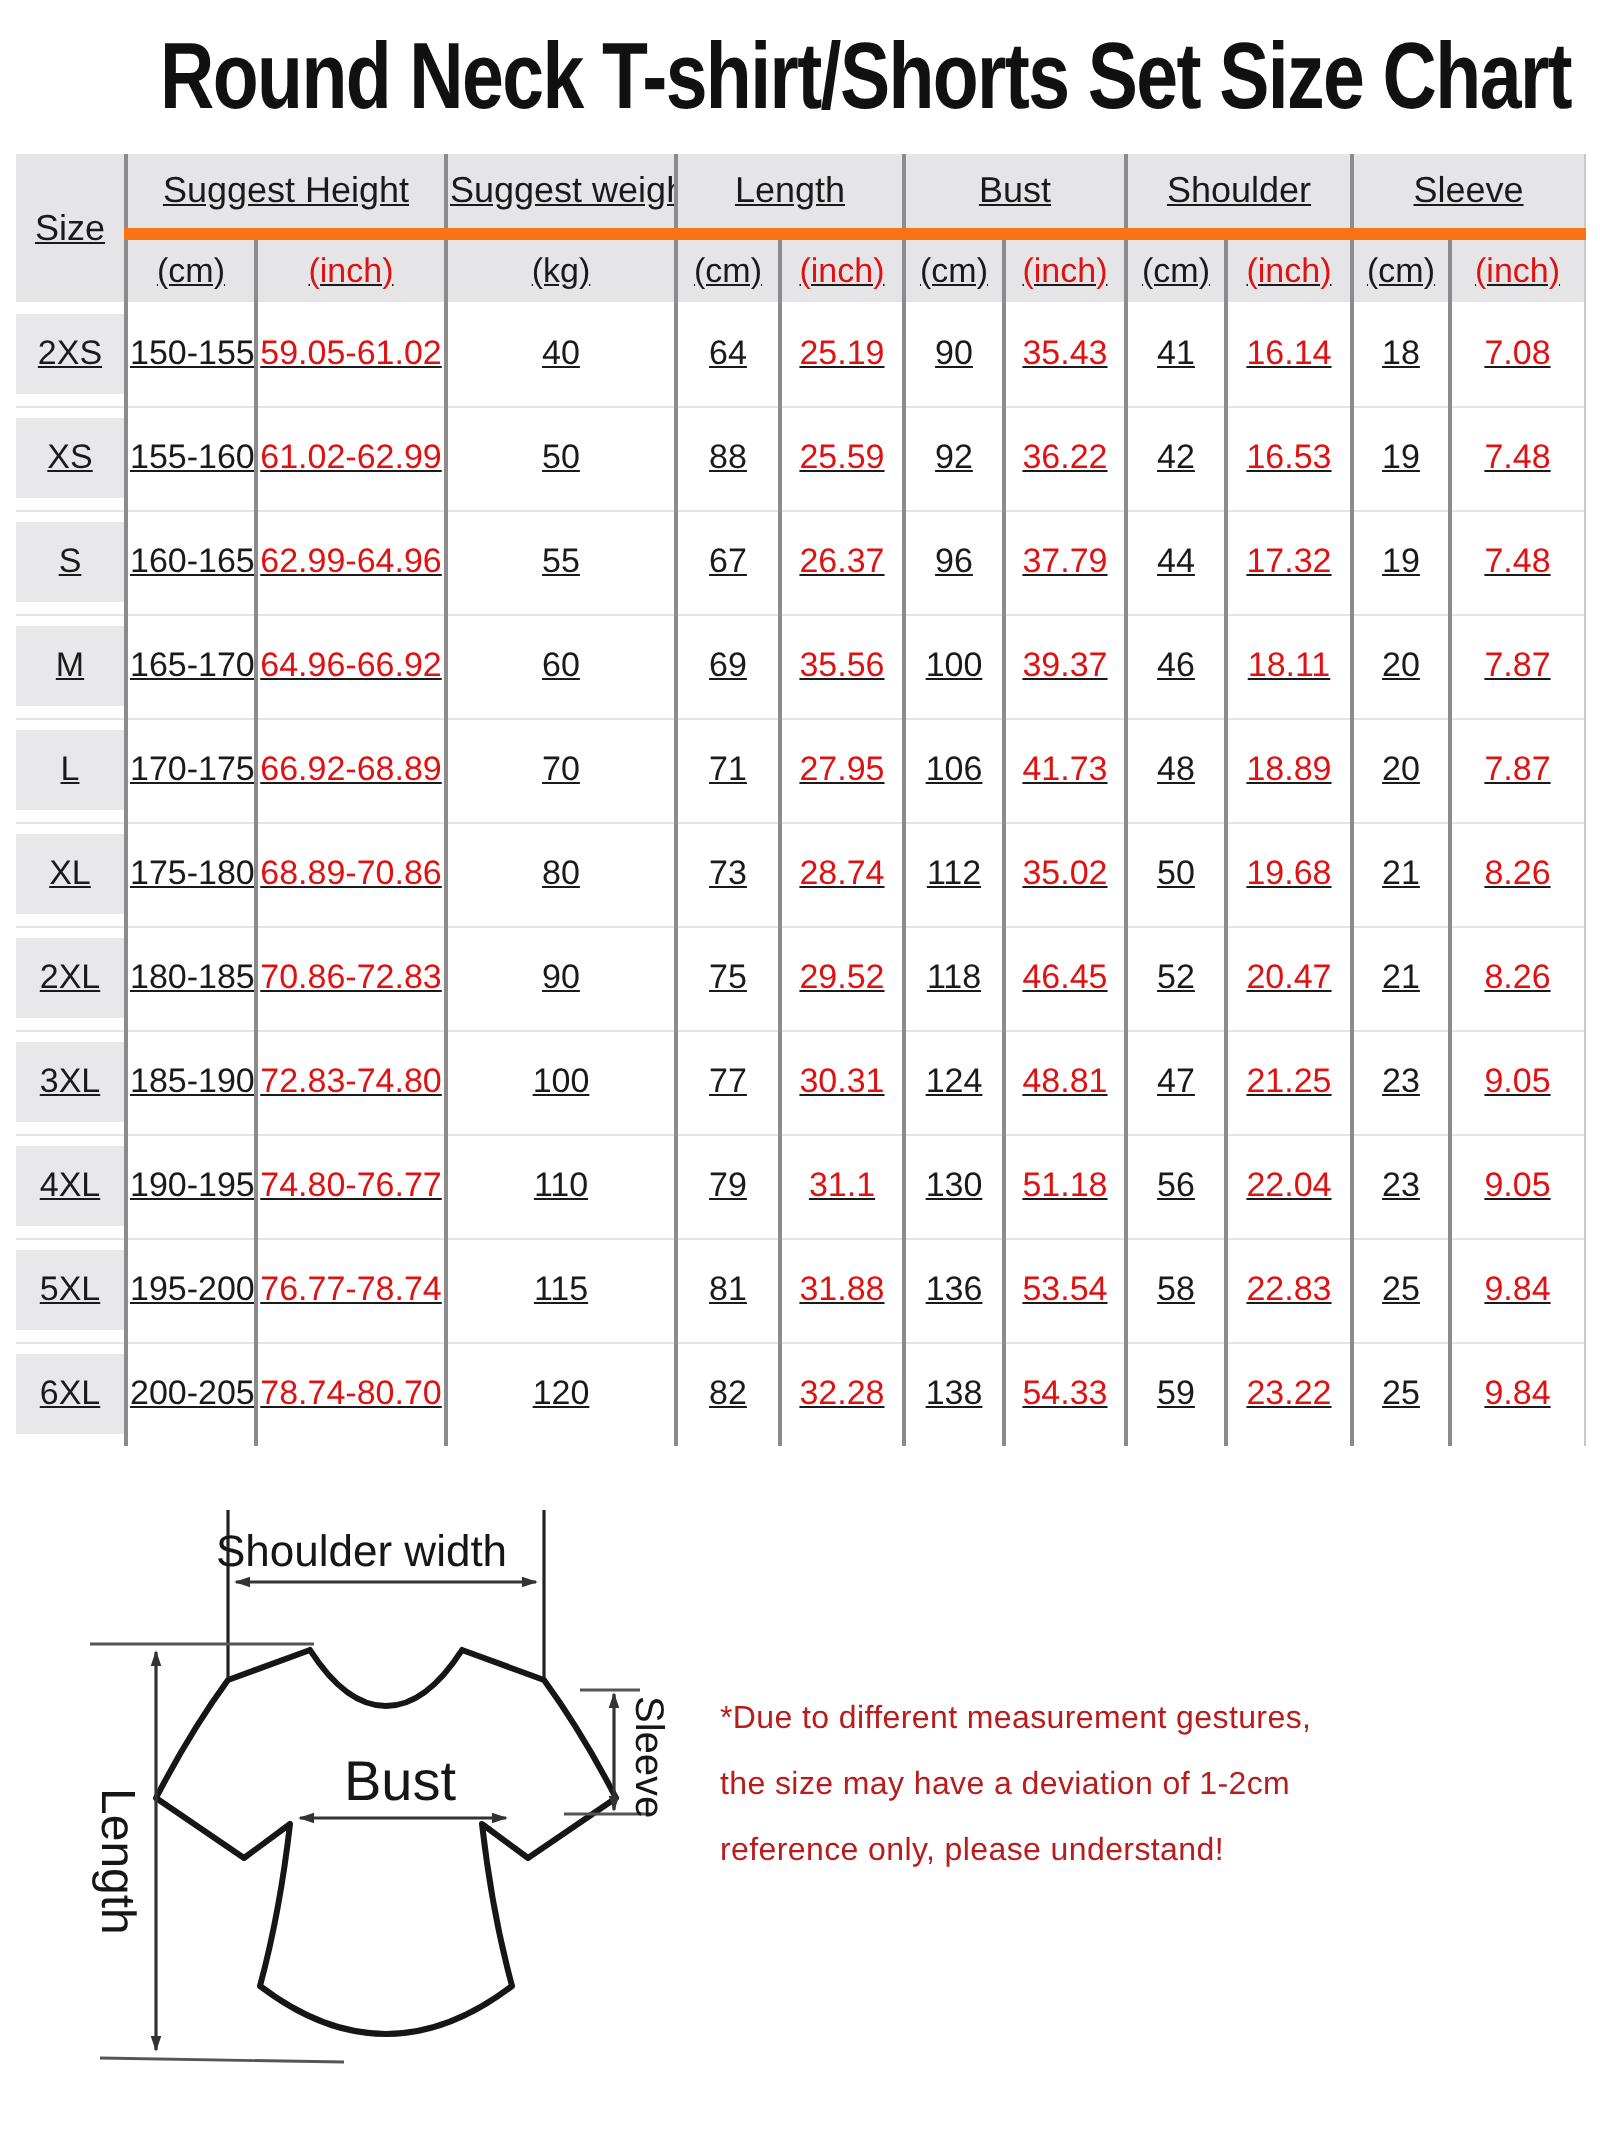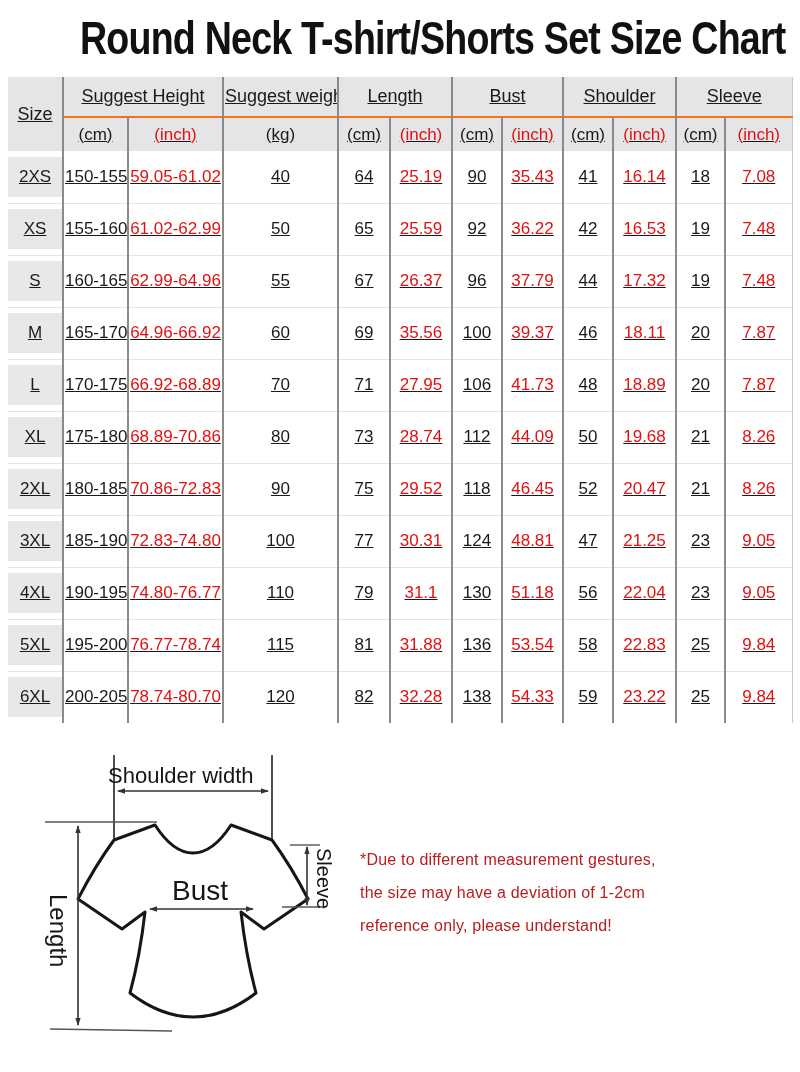--- a/index.html
+++ b/index.html
@@ -11,21 +11,21 @@
   col.c1{width:55px}col.c2{width:65px}col.c3{width:95px}col.c4{width:115px}
   col.c5{width:52px}col.c6{width:62px}col.c7{width:50px}col.c8{width:61px}
   col.c9{width:50px}col.c10{width:63px}col.c11{width:49px}col.c12{width:67px}
   th,td{text-align:center;vertical-align:middle;font-size:17px;font-weight:normal;
     border-right:2px solid #8b8b8b;overflow:hidden;white-space:nowrap;}
   th:last-child,td:last-child{border-right:1px solid #c9c9c9;}
   thead th{background:#e5e5e7;}
   thead tr.group-row{height:40px;}
   thead tr.group-row th{font-size:18px;}
   thead tr.units-row{height:34px;}
-  thead tr.units-row th{border-top:2px solid #f97316;}
+  thead tr.units-row th{border-top:6px solid #f97316;}
   tbody tr{height:52px;margin-left:16px;}
   tbody td{border-top:1px solid #e4e4e4;background:#fff;}
   tbody tr:first-child td{border-top:none;}
   td.size-col{background:#e8e8ea;background-clip:content-box;padding:6px 0;}
   .red{color:var(--red,#e01111);}
   
   .diagram{position:relative;width:800px;height:310px;margin-top:18px;}
   .diagram svg{position:absolute;left:0;top:0;}
   .diag-label{position:absolute;color:#161616;}
   .lbl-shoulder{left:108px;top:22px;width:172px;text-align:left;font-size:22px;}
@@ -93,21 +93,21 @@
         <td>41</td>
         <td class="red">16.14</td>
         <td>18</td>
         <td class="red">7.08</td>
       </tr>
       <tr>
         <td class="size-col">XS</td>
         <td>155-160</td>
         <td class="red">61.02-62.99</td>
         <td>50</td>
-        <td>65</td>
+        <td>88</td>
         <td class="red">25.59</td>
         <td>92</td>
         <td class="red">36.22</td>
         <td>42</td>
         <td class="red">16.53</td>
         <td>19</td>
         <td class="red">7.48</td>
       </tr>
       <tr>
         <td class="size-col">S</td>
@@ -152,21 +152,21 @@
         <td class="red">7.87</td>
       </tr>
       <tr>
         <td class="size-col">XL</td>
         <td>175-180</td>
         <td class="red">68.89-70.86</td>
         <td>80</td>
         <td>73</td>
         <td class="red">28.74</td>
         <td>112</td>
-        <td class="red">44.09</td>
+        <td class="red">35.02</td>
         <td>50</td>
         <td class="red">19.68</td>
         <td>21</td>
         <td class="red">8.26</td>
       </tr>
       <tr>
         <td class="size-col">2XL</td>
         <td>180-185</td>
         <td class="red">70.86-72.83</td>
         <td>90</td>

